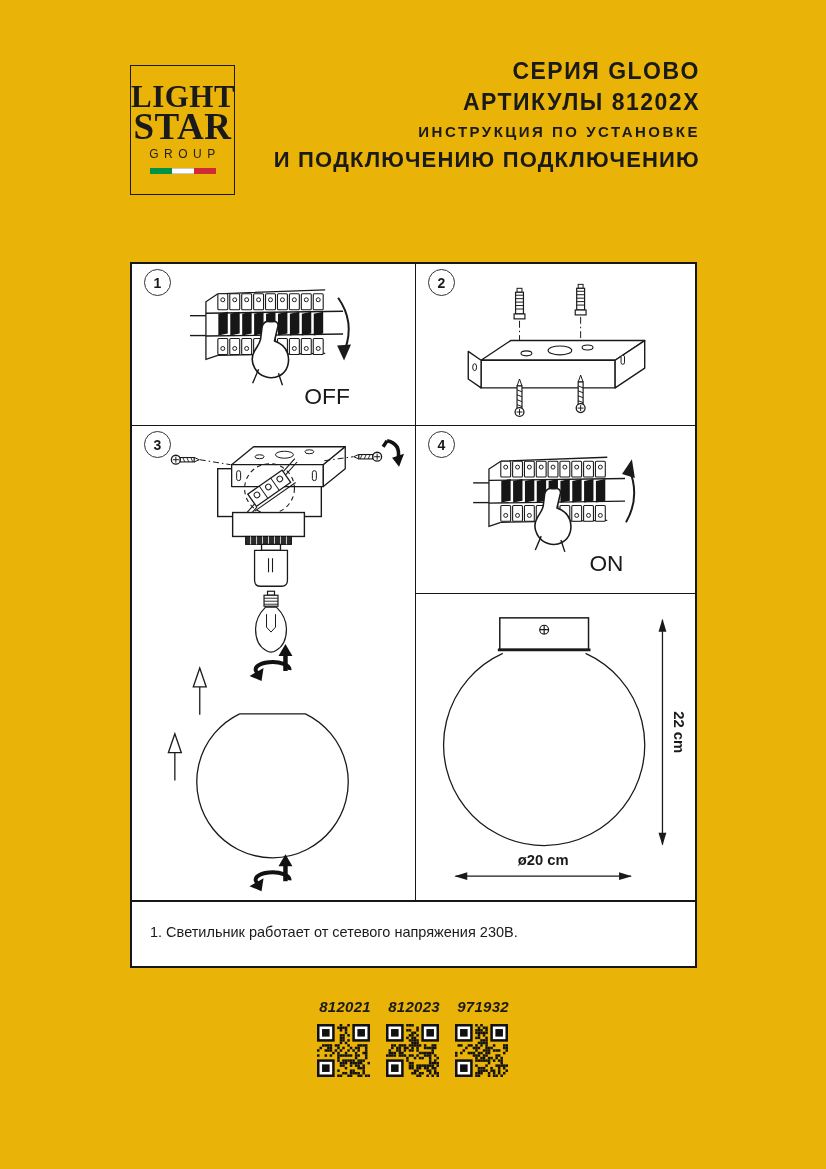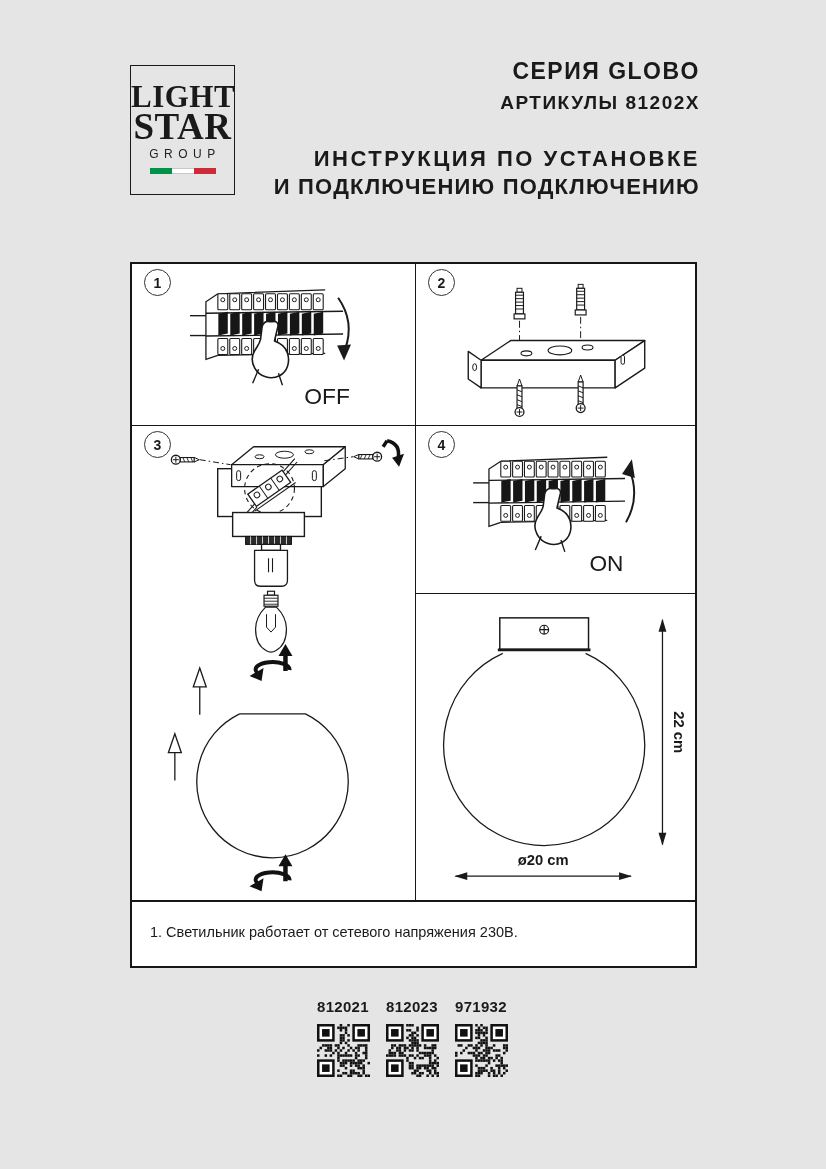--- a/index.html
+++ b/index.html
@@ -1,36 +1,36 @@
 <!DOCTYPE html>
 <html><head>
 <meta charset="utf-8">
 <style>
   html,body{margin:0;padding:0;background:#888;}
-  .page{position:relative;width:826px;height:1169px;background:#e5e5e5;margin:0 auto;
+  .page{position:relative;width:826px;height:1169px;background:#eab308;margin:0 auto;
         font-family:"Liberation Sans",sans-serif;color:#1a1a1a;overflow:hidden;}
 
   
   .logo{position:absolute;left:130px;top:65px;width:105px;height:130px;
         border:1.5px solid #1a1a1a;box-sizing:border-box;text-align:center;
         font-family:"Liberation Serif",serif;}
   .logo-light{margin-top:18px;font-size:31px;font-weight:bold;letter-spacing:.5px;line-height:26px;}
   .logo-star{font-size:37px;font-weight:bold;letter-spacing:.5px;line-height:34px;}
   .logo-group{font-family:"Liberation Sans",sans-serif;font-size:12px;letter-spacing:5.5px;
               margin-top:3px;margin-left:5px;color:#222;}
   .flag{display:flex;width:66px;height:6px;margin:7px auto 0 auto;}
   .flag span{flex:1;height:100%;}
   .flag .fg{background:#009246;}
   .flag .fw{background:#ffffff;border-top:1px solid #c9c9c9;border-bottom:1px solid #c9c9c9;box-sizing:border-box;}
   .flag .fr{background:#ce2b37;}
 
   .titles{position:absolute;right:126px;top:56px;text-align:right;}
   .t-series{font-size:23px;font-weight:bold;letter-spacing:1.5px;line-height:31px;}
-  .t-articles{font-size:19px;font-weight:bold;letter-spacing:1.5px;line-height:31px;}
-  .t-instr1{margin-top:27px;font-size:22px;font-weight:bold;letter-spacing:2.5px;line-height:28px;}
+  .t-articles{font-size:23px;font-weight:bold;letter-spacing:1.5px;line-height:31px;}
+  .t-instr1{font-size:15px;font-weight:bold;letter-spacing:2.5px;line-height:28px;}
   .t-instr2{font-size:22px;font-weight:bold;letter-spacing:1.2px;line-height:28px;}
 
   
   .grid{position:absolute;left:130px;top:262px;width:567px;height:706px;
         border:2px solid #161616;box-sizing:border-box;}
   .cell{position:absolute;box-sizing:border-box;background:#fff;}
   .c1{left:0;top:0;width:284px;height:162px;border-right:1.5px solid #161616;border-bottom:1.5px solid #161616;}
   .c2{left:284px;top:0;right:0;height:162px;border-bottom:1.5px solid #161616;}
   .c3{left:0;top:162px;width:284px;height:474px;border-right:1.5px solid #161616;}
   .c4{left:284px;top:162px;right:0;height:168px;border-bottom:1.5px solid #161616;}
@@ -39,21 +39,21 @@
          padding:19px 0 0 18px;font-size:14.5px;line-height:22px;}
   .badge{position:absolute;left:12px;top:5px;width:27px;height:27px;border:1.4px solid #333;
          border-radius:50%;text-align:center;line-height:27px;font-size:14px;font-weight:bold;
          box-sizing:border-box;background:#fff;z-index:2;}
   svg.fill{position:absolute;inset:0;width:100%;height:100%;}
   .sw-label{fill:#1a1a1a;font-family:"Liberation Sans",sans-serif;font-size:23px;}
 
   
   .articles-row{position:absolute;left:0;top:998px;width:100%;display:flex;
                 justify-content:center;gap:15px;}
-  .article{width:54px;text-align:left;}
+  .article{width:54px;text-align:right;font-style:italic;}
   .article .code{font-size:15px;font-weight:bold;letter-spacing:.3px;margin-bottom:9px;}
   .article svg{width:53px;height:53px;display:block;}
   .site{position:absolute;left:0;top:1108px;width:100%;text-align:center;
         font-size:22px;font-weight:bold;letter-spacing:.3px;}
 </style>
 </head>
 <body>
 
 <div class="page">
 

